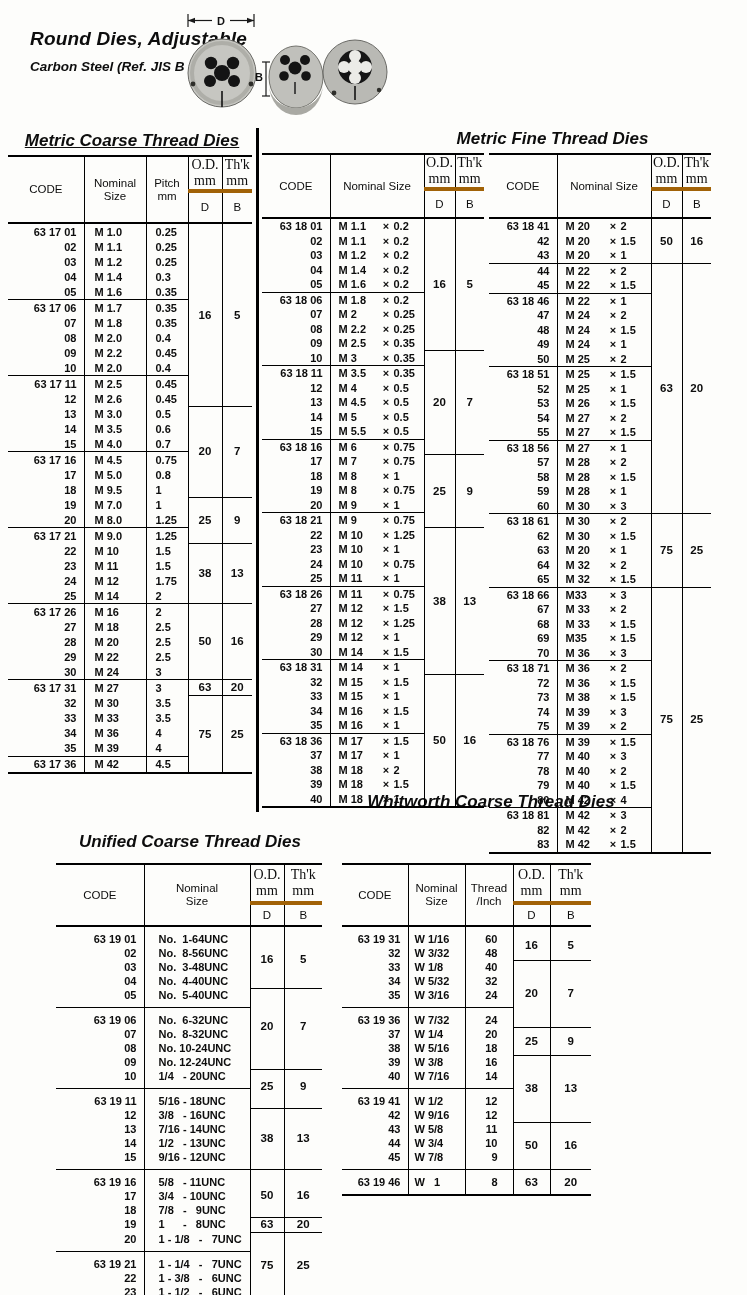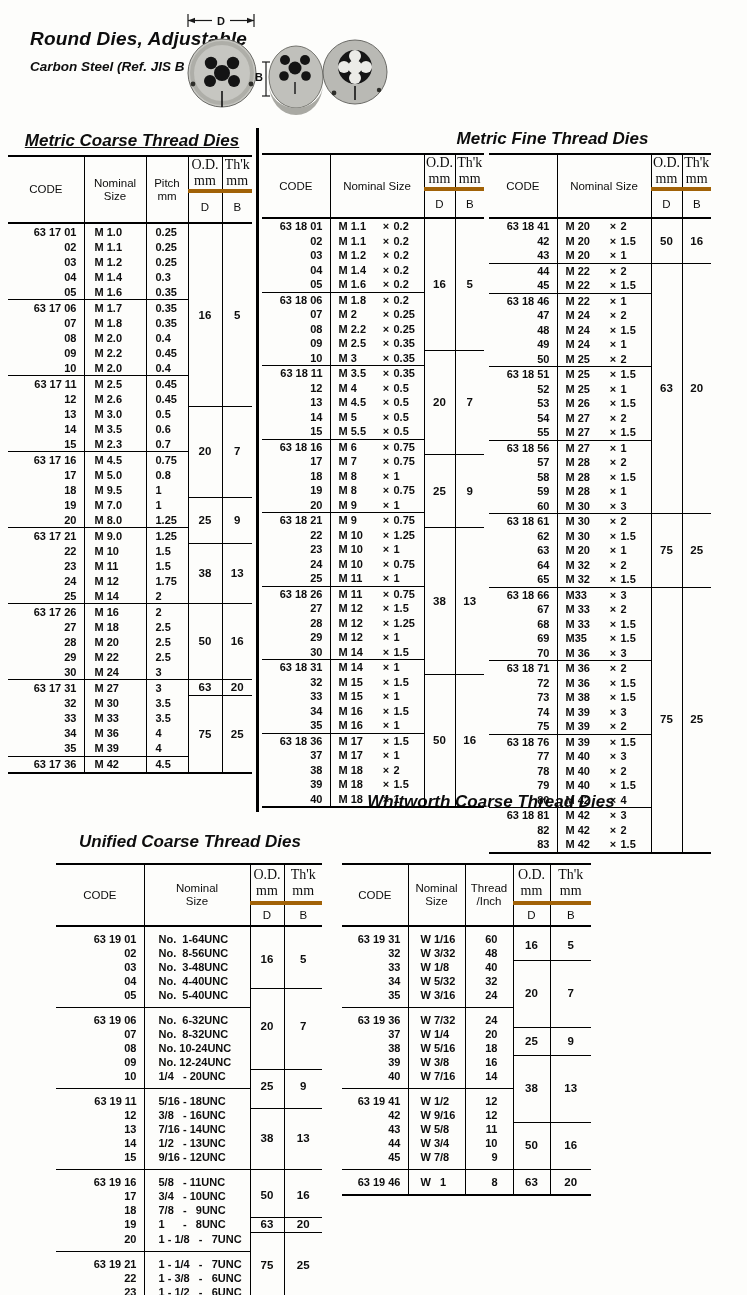--- a/index.html
+++ b/index.html
@@ -31,21 +31,21 @@
                         vertical-align:middle;overflow:hidden;}
   .dtable .fc{border-left:0;}
   .dtable th{font-weight:400;text-align:center;border-bottom:2px solid #000;font-size:11.5px;}
   .dtable th.odh,.dtable th.thkh{border-bottom:4px solid #a16207;font-size:14px;line-height:1.15;font-family:Liberation Serif, serif;}
   .dtable tr.sub th{height:17px;border-bottom:2px solid #000;}
   .dtable td{font-weight:700;}
   .dtable td.code{text-align:right;padding-right:7px;white-space:pre;}
   .dtable td.nom{text-align:left;padding-left:10px;}
   .dtable td.pit{text-align:left;padding-left:9px;}
   .dtable td.unom{text-align:left;padding-left:14px;white-space:pre;}
-  .dtable td.wnom{text-align:left;padding-left:12px;white-space:pre;}
+  .dtable td.wnom{text-align:left;padding-left:6px;white-space:pre;}
   .dtable td.thr{text-align:right;padding-right:15px;}
   .dtable td.od,.dtable td.thk{text-align:center;border-top:1px solid #000;font-size:11.5px;}
   .dtable tr.grp>td{border-top:1px solid #000;}
   .dtable td .mn{display:inline-block;width:40px;text-align:left;}
   .dtable td .mx{display:inline-block;width:15px;text-align:center;}
   .dtable td .mp{display:inline-block;width:30px;text-align:left;}
   .dtable td.fnom{padding-left:8px;text-align:left;}
   
   #t-coarse td{height:15px;}            #t-coarse th{height:29px;}
   #t-fine-l td,#t-fine-r td{height:14.5px;} #t-fine-l th,#t-fine-r th{height:26px;}
@@ -214,21 +214,21 @@
             <td class="od" rowspan="6">20</td>
             <td class="thk" rowspan="6">7</td>
           </tr>
           <tr>
             <td class="code fc">14</td>
             <td class="nom">M 3.5</td>
             <td class="pit">0.6</td>
           </tr>
           <tr>
             <td class="code fc">15</td>
-            <td class="nom">M 2.3</td>
+            <td class="nom">M 4.0</td>
             <td class="pit">0.7</td>
           </tr>
           <tr class="grp">
             <td class="code fc">63 17 16</td>
             <td class="nom">M 4.5</td>
             <td class="pit">0.75</td>
           </tr>
           <tr>
             <td class="code fc">17</td>
             <td class="nom">M 5.0</td>

